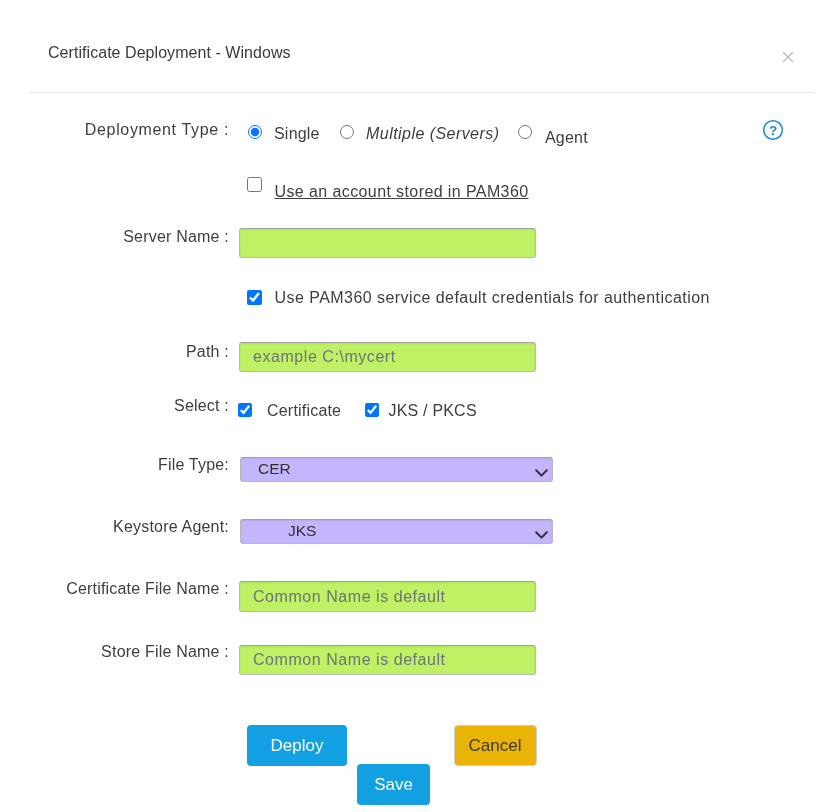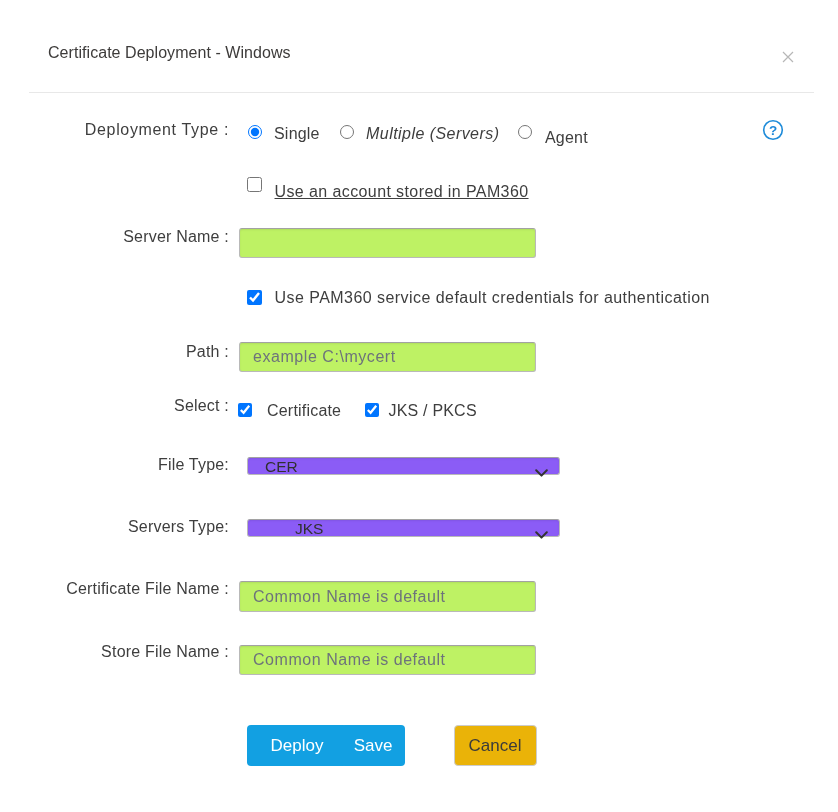--- a/index.html
+++ b/index.html
@@ -3,21 +3,21 @@
 <meta charset="utf-8">
 <style>
   * { margin:0; padding:0; box-sizing:border-box; }
   html,body { width:838px; height:812px; background:#fff; font-family:"Liberation Sans",sans-serif; }
   body { position:relative; overflow:hidden; }
   .abs { position:absolute; }
   .lbl { position:absolute; left:0; width:229px; text-align:right; font-size:16px; color:#3e3e3e; line-height:1; letter-spacing:0.2px; white-space:nowrap; }
   .ctl { position:absolute; font-size:16px; color:#3e3e3e; line-height:1; letter-spacing:0.2px; white-space:nowrap; }
   input[type=text] { position:absolute; left:239px; width:297px; height:30px; background:#bef264; border:1px solid #b9b9b9; border-top-color:#a2a2a2; box-shadow:inset 0 1px 2px rgba(0,0,0,0.08); border-radius:3px; padding:0 6px 0 13px; font-family:"Liberation Sans",sans-serif; font-size:16px; letter-spacing:0.55px; color:#444; outline:none; }
   input[type=text]::placeholder { color:#6d737b; opacity:1; }
-  select { position:absolute; left:247px; width:313px; height:18px; background:#8b5cf6; border:1px solid #b9b9b9; border-top-color:#a2a2a2; box-shadow:inset 0 1px 2px rgba(0,0,0,0.08); border-radius:3px; padding:0 0 1.5px 17px; font-family:"Liberation Sans",sans-serif; font-size:15.5px; color:#303030; outline:none; appearance:none; -webkit-appearance:none; }
+  select { position:absolute; left:240px; width:313px; height:25px; background:#c4b5fd; border:1px solid #b9b9b9; border-top-color:#a2a2a2; box-shadow:inset 0 1px 2px rgba(0,0,0,0.08); border-radius:3px; padding:0 0 1.5px 17px; font-family:"Liberation Sans",sans-serif; font-size:15.5px; color:#303030; outline:none; appearance:none; -webkit-appearance:none; }
   .chev { position:absolute; left:534.5px; }
   input[type=checkbox], input[type=radio] { position:absolute; width:14px; height:14px; margin:0; }
   .btn { position:absolute; top:725px; height:41px; border:none; border-radius:4px; font-family:"Liberation Sans",sans-serif; font-size:17px; text-align:center; line-height:41px; }
   .blue { background:#12a0e2; color:#fff; }
 </style>
 </head>
 <body>
   <div class="abs" style="left:48px; top:44.5px; font-size:16px; color:#3d3b3a; line-height:1; letter-spacing:0.05px;">Certificate Deployment - Windows</div>
   <svg class="abs" style="left:782px; top:51px;" width="12" height="12" viewBox="0 0 12 12">
     <path d="M1 1 L11 11 M11 1 L1 11" stroke="#b7b7b7" stroke-width="1.2" fill="none"></path>
@@ -53,27 +53,27 @@
   <div class="ctl" style="left:267px; top:402.5px;">Certificate</div>
   <input type="checkbox" checked="" style="left: 365px; top: 403px;">
   <div class="ctl" style="left:388.5px; top:402.5px;">JKS / PKCS</div>
 
   <div class="lbl" style="top:456.5px;">File Type:</div>
   <select style="top:457px;"><option>CER</option></select>
   <svg class="chev" style="top:468.5px;" width="13" height="8" viewBox="0 0 13 8">
     <path d="M1.2 1.2 L6.5 6.6 L11.8 1.2" stroke="#333" stroke-width="2" fill="none" stroke-linecap="round" stroke-linejoin="round"></path>
   </svg>
 
-  <div class="lbl" style="top:518.7px;">Servers Type:</div>
+  <div class="lbl" style="top:518.7px;">Keystore Agent:</div>
   <select style="top:519px;padding-left:47px;"><option>JKS</option></select>
   <svg class="chev" style="top:530.5px;" width="13" height="8" viewBox="0 0 13 8">
     <path d="M1.2 1.2 L6.5 6.6 L11.8 1.2" stroke="#333" stroke-width="2" fill="none" stroke-linecap="round" stroke-linejoin="round"></path>
   </svg>
 
   <div class="lbl" style="top:580.6px;">Certificate File Name :</div>
   <input type="text" style="top: 581px; height: 31px;" placeholder="Common Name is default">
 
   <div class="lbl" style="top:643.7px;padding-left:48px;">Store File Name :</div>
   <input type="text" style="top: 645px;" placeholder="Common Name is default">
 
   <div class="btn blue" style="left:247px; width:100px;">Deploy</div>
-  <div class="btn blue" style="left:341px; width:64px;">Save</div>
+  <div class="btn blue" style="left:357px; width:73px;margin-top:39px;">Save</div>
   <div class="btn" style="left:453.5px; width:83px; background:#eab308; border:1px solid #cccccc; color:#3b3b3b; line-height:39px;">Cancel</div>
 
 </body></html>

